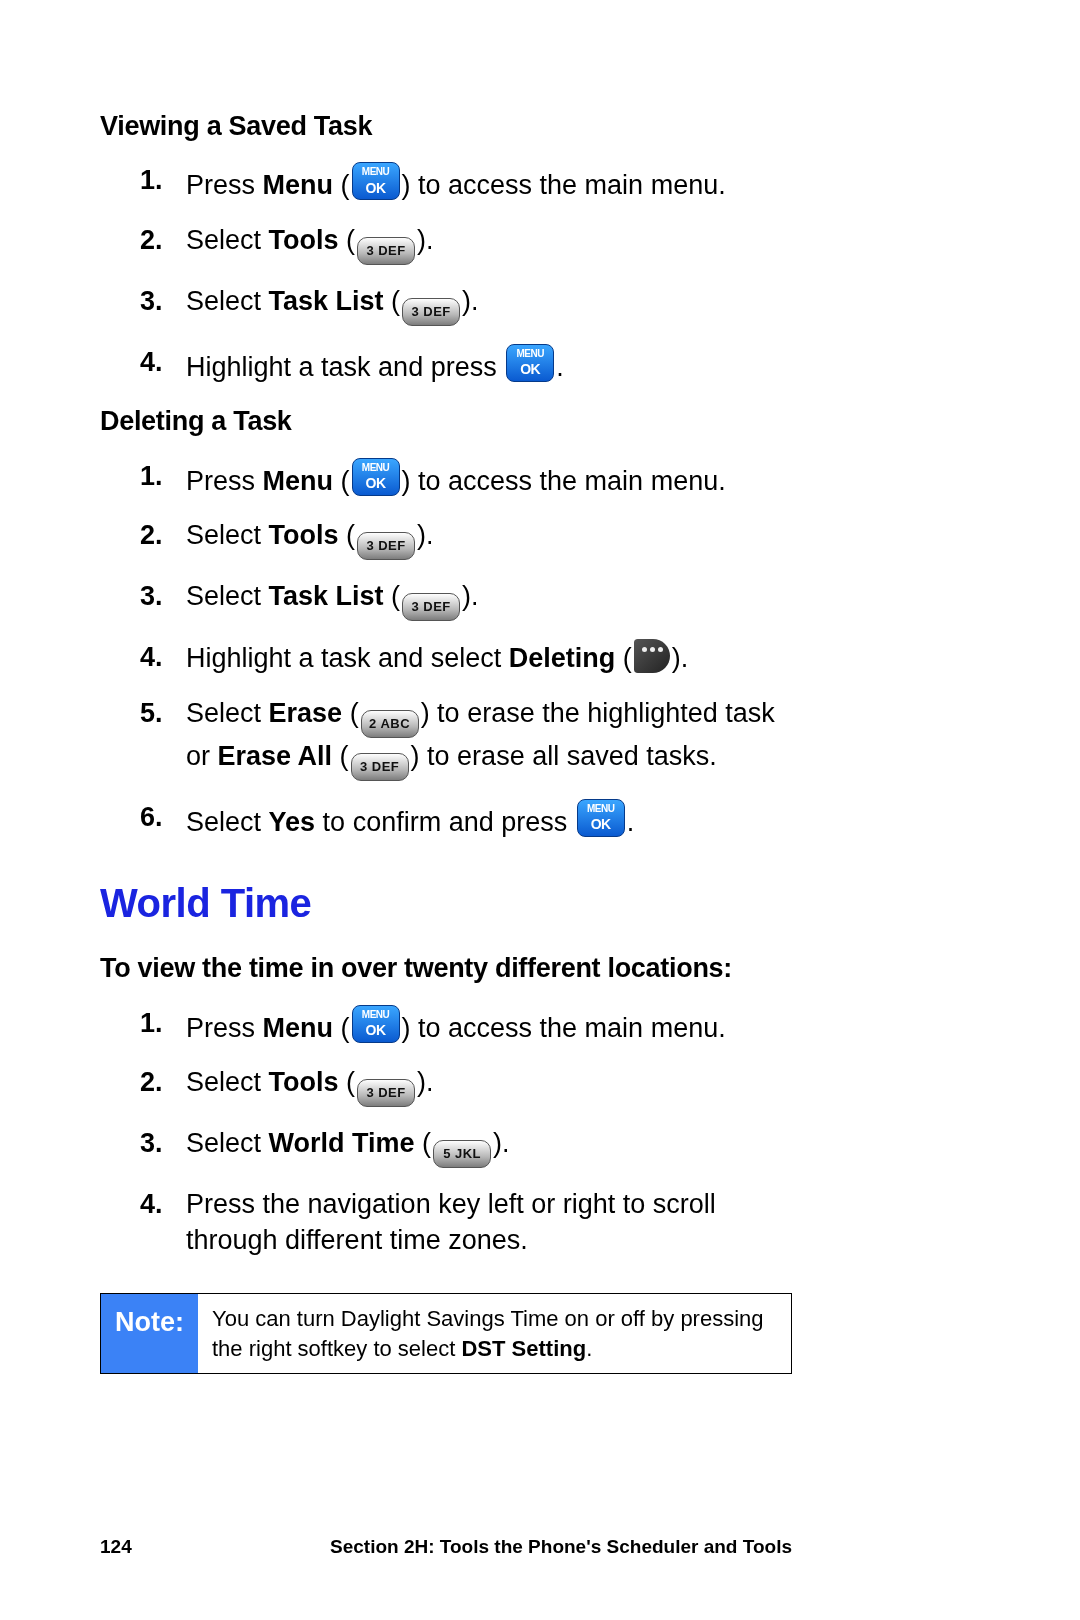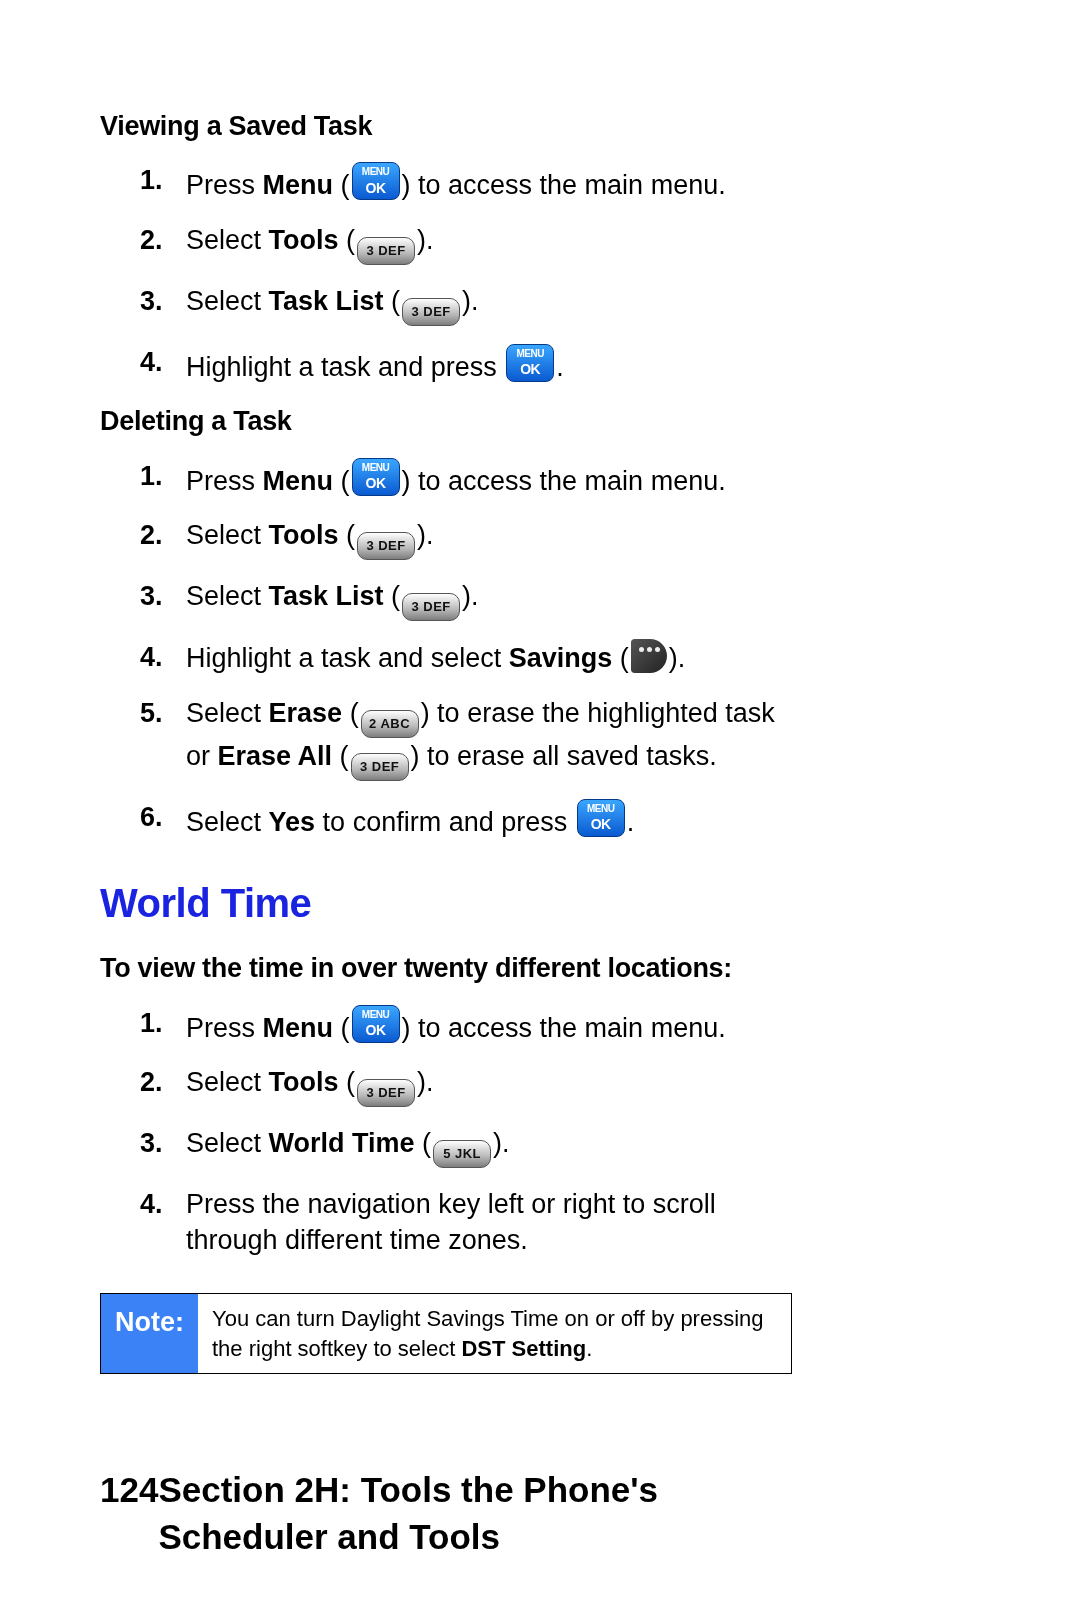--- a/index.html
+++ b/index.html
@@ -55,21 +55,21 @@
     margin: 0 2px;
   }
   .footer {
     position: absolute;
     bottom: 60px;
     left: 100px;
     right: 100px;
     display: flex;
     justify-content: space-between;
     font-weight: 700;
-    font-size: 35px;
+    font-size: 19px;
   }
   
   .note-box {
     display: flex;
     border: 1px solid #000;
     margin-top: 34px;
   }
   .note-label {
     background: #3b82f6;
     color: #fff;
@@ -160,21 +160,21 @@
     <li>
       <span>Press </span><b>Menu</b><span> (</span><span class="icon menu-ok"><span class="t1">MENU</span><span class="t2">OK</span></span><span>) to access the main menu.</span>
     </li>
     <li>
       <span>Select </span><b>Tools</b><span> (</span><span class="icon numkey">3 DEF</span><span>).</span>
     </li>
     <li>
       <span>Select </span><b>Task List</b><span> (</span><span class="icon numkey">3 DEF</span><span>).</span>
     </li>
     <li>
-      <span>Highlight a task and select </span><b>Savings</b><span> (</span><span class="icon optkey"></span><span>).</span>
+      <span>Highlight a task and select </span><b>Deleting</b><span> (</span><span class="icon optkey"></span><span>).</span>
     </li>
     <li>
       <span>Select </span><b>Erase</b><span> (</span><span class="icon numkey">2 ABC</span><span>) to erase the highlighted task or </span><b>Erase All</b><span> (</span><span class="icon numkey">3 DEF</span><span>) to erase all saved tasks.</span>
     </li>
     <li>
       <span>Select </span><b>Yes</b><span> to confirm and press </span><span class="icon menu-ok"><span class="t1">MENU</span><span class="t2">OK</span></span><span>.</span>
     </li>
   </ol>
 
   <h2 class="section-title">World Time</h2>

